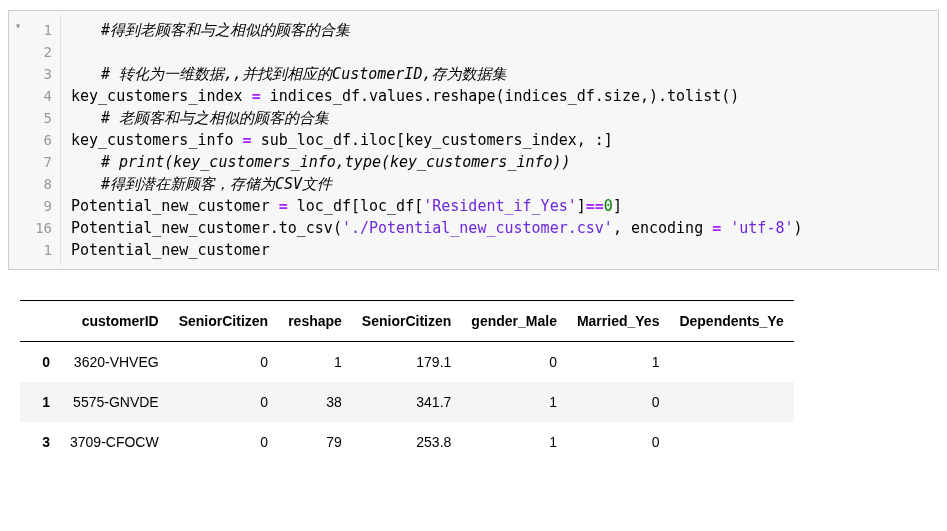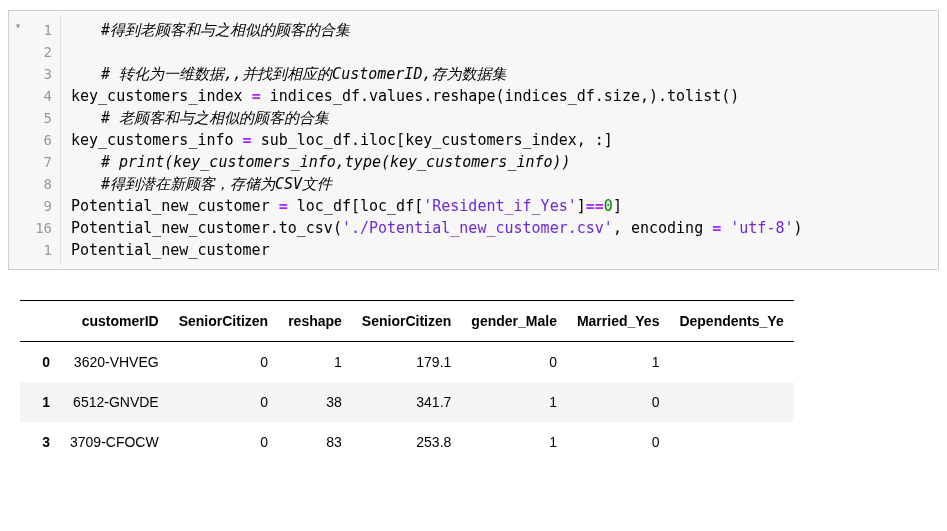--- a/index.html
+++ b/index.html
@@ -139,33 +139,33 @@
           <td>3620-VHVEG</td>
           <td>0</td>
           <td>1</td>
           <td>179.1</td>
           <td>0</td>
           <td>1</td>
           <td></td>
         </tr>
         <tr>
           <th class="idx-cell">1</th>
-          <td>6512-GNVDE</td>
+          <td>5575-GNVDE</td>
           <td>0</td>
           <td>38</td>
           <td>341.7</td>
           <td>1</td>
           <td>0</td>
           <td></td>
         </tr>
         <tr>
           <th class="idx-cell">3</th>
           <td>3709-CFOCW</td>
           <td>0</td>
-          <td>83</td>
+          <td>79</td>
           <td>253.8</td>
           <td>1</td>
           <td>0</td>
           <td></td>
         </tr>
       </tbody>
   </table>
 </div>
 
 </body></html>

